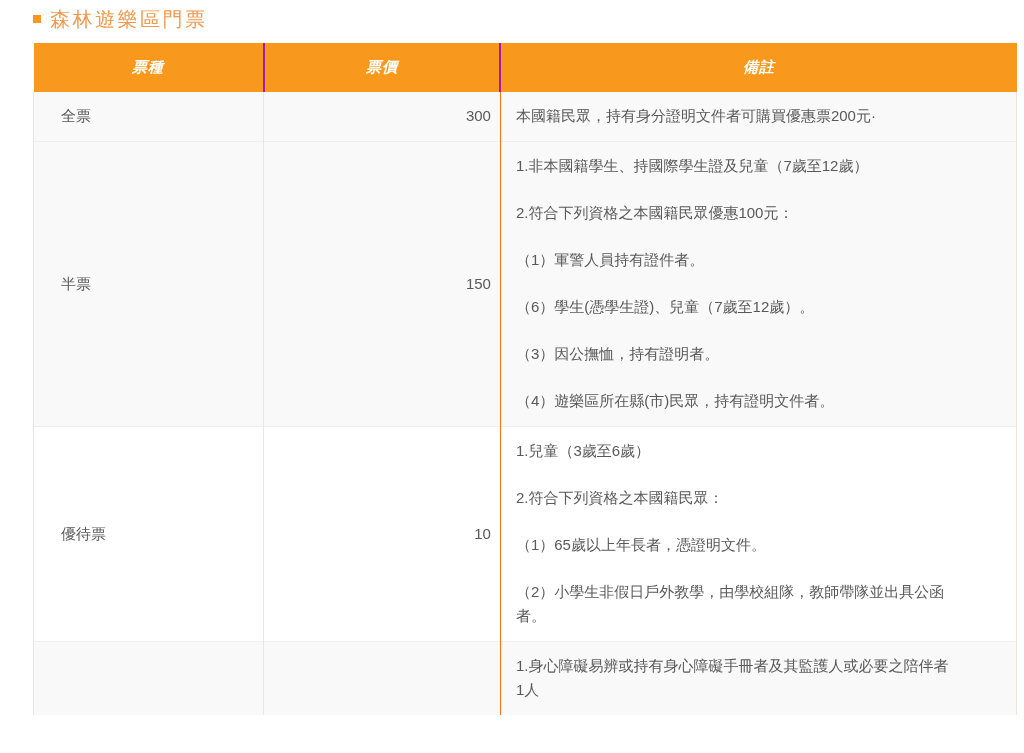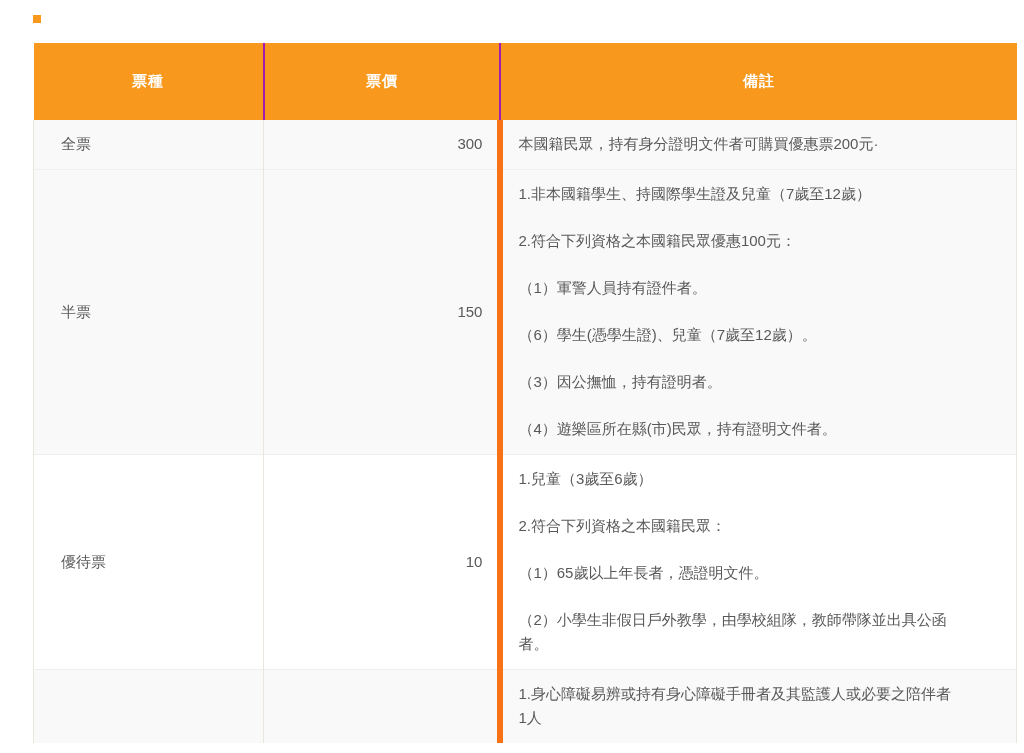--- a/index.html
+++ b/index.html
@@ -44,49 +44,51 @@
   table.ticket-table col.c3 { width: 52.5%; }
   thead th {
     background: #f8981d;
     color: #ffffff;
     font-weight: bold;
     font-size: 15px;
     height: 49px;
     text-align: center;
     vertical-align: middle;
     letter-spacing: 1px;
-    padding: 14px;
+    padding: 0;
+    font-style: italic;
   }
   thead th + th {
     border-left: 2px solid #a21caf;
   }
   tbody td {
     vertical-align: middle;
     line-height: 24px;
-    padding: 12px 15px 13px 15px;
+    padding: 12px 9px 13px 15px;
     border-top: 1px solid #efefef;
     word-break: break-all;
     margin-top: 32px;
   }
   tbody tr:first-child td { border-top: none; }
   tbody td.col-type  { padding-left: 27px; border-left: 1px solid #eae6df; }
   tbody td.col-price { padding-left: 30px; border-left: 1px solid #eae6df; text-align: right; }
-  tbody td.col-remarks { padding-left: 15px; border-left: 6px solid #f97316; border-right: 1px solid #eae6df; }
+  tbody td.col-remarks { padding-left: 15px; border-left: 1px solid #f97316; border-right: 1px solid #eae6df; }
   tbody tr.alt td { background: #f9f9f9; }
   .para { margin: 0 0 23px 0; }
   .para:last-child { margin-bottom: 0; }
   .para .line { min-height: 24px; }
 </style>
 </head>
 <body>
 
 <div class="page">
 
   <div class="section-title">
     <span class="bullet"></span>
+    <span>森林遊樂區門票</span>
   </div>
 
   <table class="ticket-table">
     <colgroup>
       <col class="c1">
         <col class="c2">
         <col class="c3">
     </colgroup>
     <thead>
       <tr>

